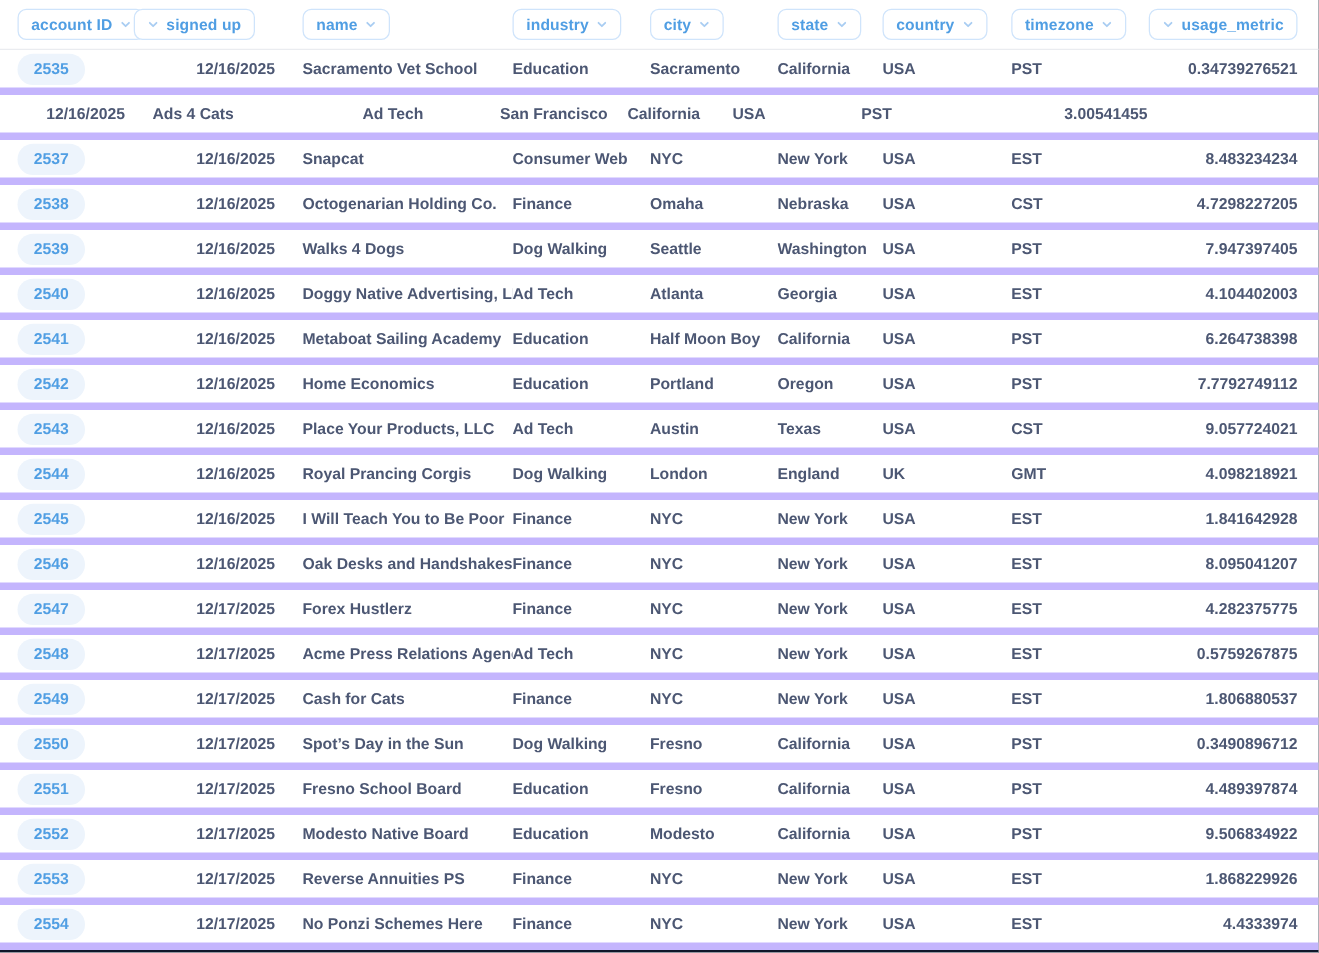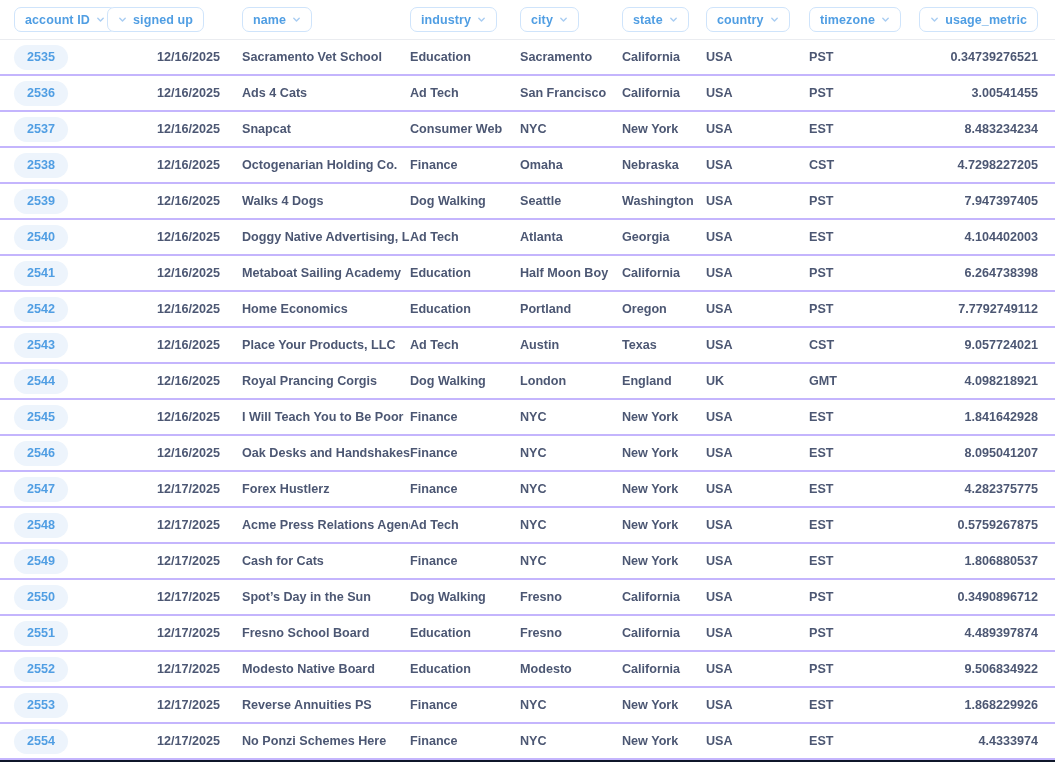--- a/index.html
+++ b/index.html
@@ -68,21 +68,21 @@
   .chev svg path { stroke: #a9cdf2; stroke-width: 1.6; fill: none;
                    stroke-linecap: round; stroke-linejoin: round; }
 
   
   .tbody { display: block; }
 
   .tr {
     height: 36px;
     display: flex;
     align-items: center;
-    border-bottom: 2px solid #c4b5fd;
+    border-bottom: 6px solid #c4b5fd;
     background: #ffffff;
     cursor: pointer;
   }
 
   .td {
     display: flex;
     align-items: center;
     height: 36px;
     flex: 0 0 auto;
     font-size: 12.6px;
@@ -248,23 +248,20 @@
           <span>USA</span>
         </div>
         <div class="td c-tz">
           <span>PST</span>
         </div>
         <div class="td c-usage right">
           <span>0.34739276521</span>
         </div>
       </div>
       <div class="tr">
-        <div class="td c-id">
-          <span class="id-badge">2536</span>
-        </div>
         <div class="td c-signed right">
           <span>12/16/2025</span>
         </div>
         <div class="td c-name">
           <span>Ads 4 Cats</span>
         </div>
         <div class="td c-industry">
           <span>Ad Tech</span>
         </div>
         <div class="td c-city">

